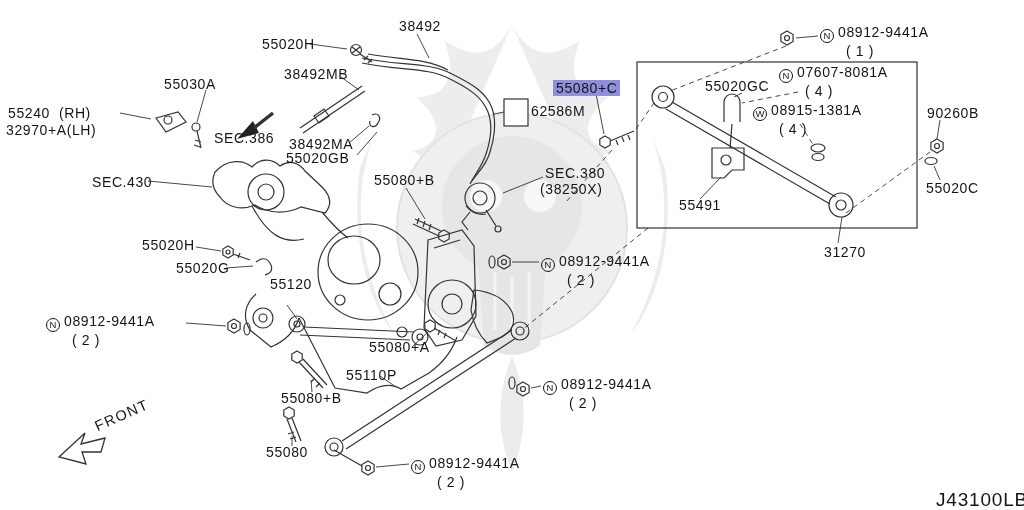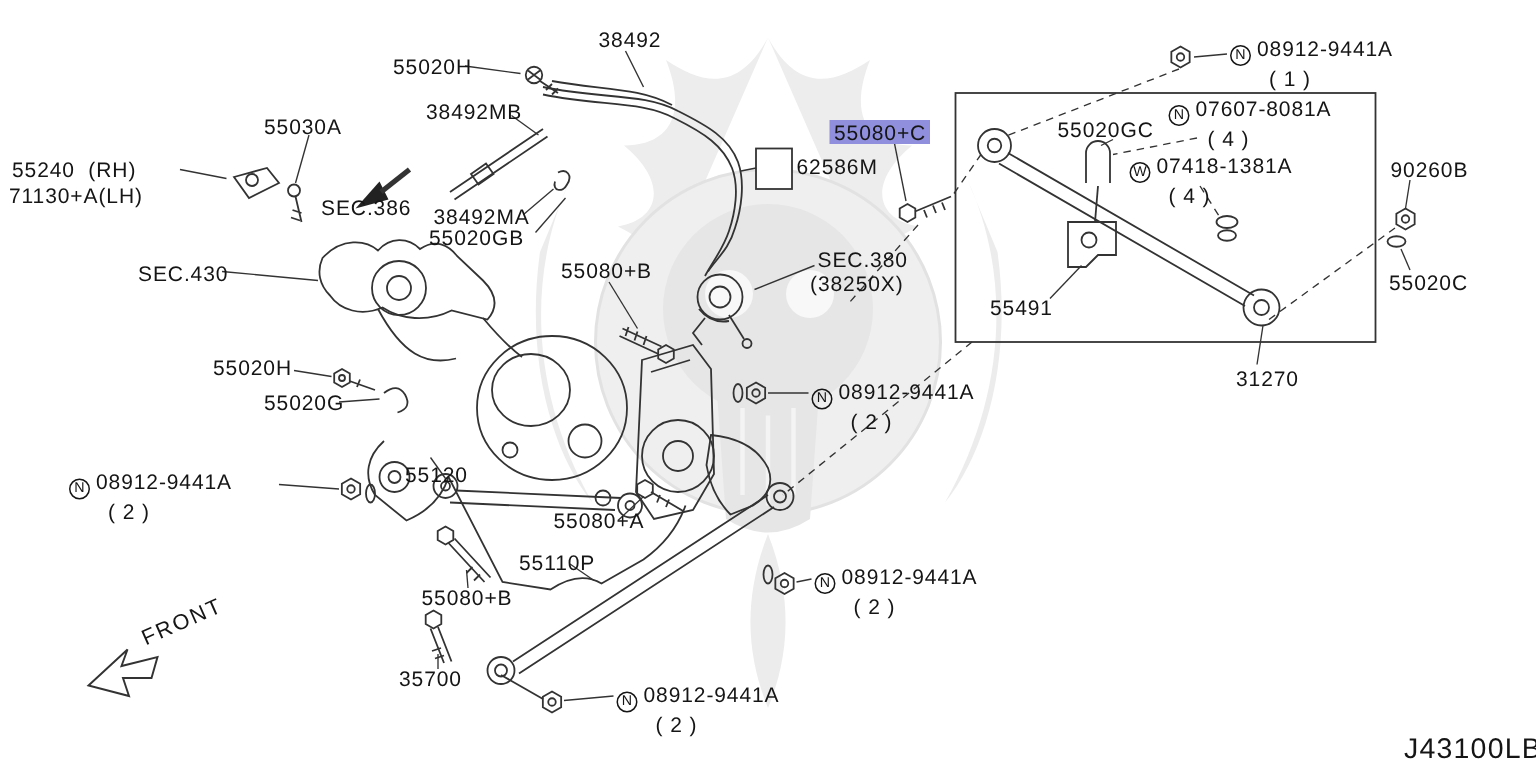--- a/index.html
+++ b/index.html
@@ -216,61 +216,61 @@
         <path d="M800,124 L814,146"></path>
         <path d="M846,213 L930,152"></path>
         <path d="M648,228 L522,330"></path>
       </g>
     </g>
   </svg>
 
   <div class="lbl" style="left:399px;top:18px">38492</div>
   <div class="lbl" style="left:262px;top:36px">55020H</div>
   <div class="lbl" style="left:284px;top:66px">38492MB</div>
-  <div class="lbl" style="left:176px;top:76px">55030A</div>
+  <div class="lbl" style="left:164px;top:76px">55030A</div>
   <div class="lbl" style="left:8px;top:105px">55240&nbsp;&nbsp;(RH)</div>
-  <div class="lbl" style="left:6px;top:122px">71130+A(LH)</div>
+  <div class="lbl" style="left:6px;top:122px">32970+A(LH)</div>
   <div class="lbl" style="left:214px;top:130px">SEC.386</div>
   <div class="lbl" style="left:289px;top:136px">38492MA</div>
   <div class="lbl" style="left:286px;top:150px">55020GB</div>
   <div class="lbl" style="left:92px;top:174px">SEC.430</div>
   <div class="lbl hl" style="left:553px;top:80px">55080+C</div>
   <div class="lbl" style="left:531px;top:103px">62586M</div>
   <div class="lbl" style="left:705px;top:78px">55020GC</div>
   <div class="lbl" style="left:927px;top:105px">90260B</div>
   <div class="lbl" style="left:926px;top:180px">55020C</div>
-  <div class="lbl" style="left:660px;top:197px">55491</div>
+  <div class="lbl" style="left:679px;top:197px">55491</div>
   <div class="lbl" style="left:824px;top:244px">31270</div>
 
   <div class="lbl" style="left:545px;top:165px">
     <span>SEC.380</span>
     <span class="ml2">(38250X)</span>
   </div>
 
   <div class="lbl" style="left:374px;top:172px">55080+B</div>
   <div class="lbl" style="left:142px;top:237px">55020H</div>
   <div class="lbl" style="left:176px;top:260px">55020G</div>
-  <div class="lbl" style="left:270px;top:308px">55120</div>
+  <div class="lbl" style="left:270px;top:276px">55120</div>
   <div class="lbl" style="left:369px;top:339px">55080+A</div>
   <div class="lbl" style="left:346px;top:367px">55110P</div>
   <div class="lbl" style="left:281px;top:390px">55080+B</div>
-  <div class="lbl" style="left:266px;top:444px">35700</div>
+  <div class="lbl" style="left:266px;top:444px">55080</div>
 
   <div class="lbl" style="left:820px;top:24px">
     <span class="circ">N</span><span>08912-9441A</span>
     <span class="qty">( 1 )</span>
   </div>
 
   <div class="lbl" style="left:779px;top:64px">
     <span class="circ">N</span><span>07607-8081A</span>
     <span class="qty">( 4 )</span>
   </div>
 
   <div class="lbl" style="left:753px;top:102px">
-    <span class="circ">W</span><span>07418-1381A</span>
+    <span class="circ">W</span><span>08915-1381A</span>
     <span class="qty">( 4 )</span>
   </div>
 
   <div class="lbl" style="left:541px;top:253px">
     <span class="circ">N</span><span>08912-9441A</span>
     <span class="qty">( 2 )</span>
   </div>
 
   <div class="lbl" style="left:46px;top:313px">
     <span class="circ">N</span><span>08912-9441A</span>

